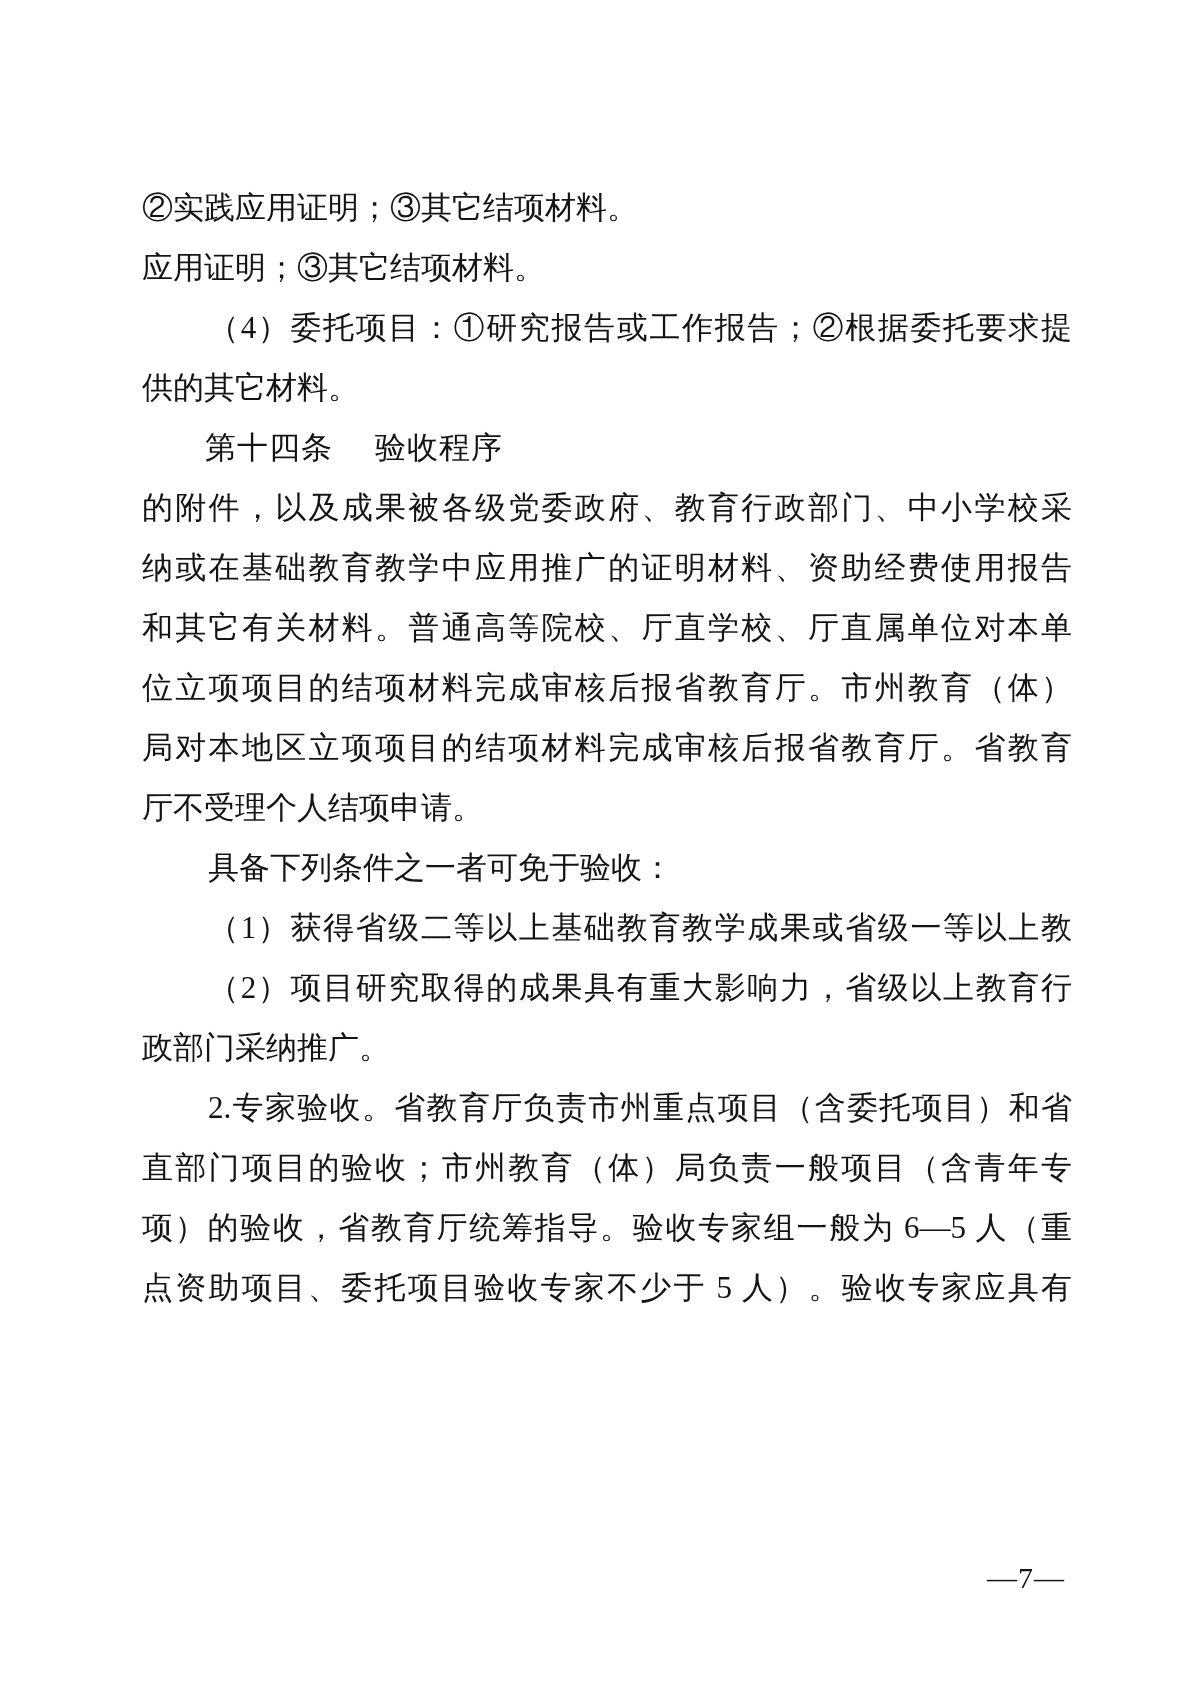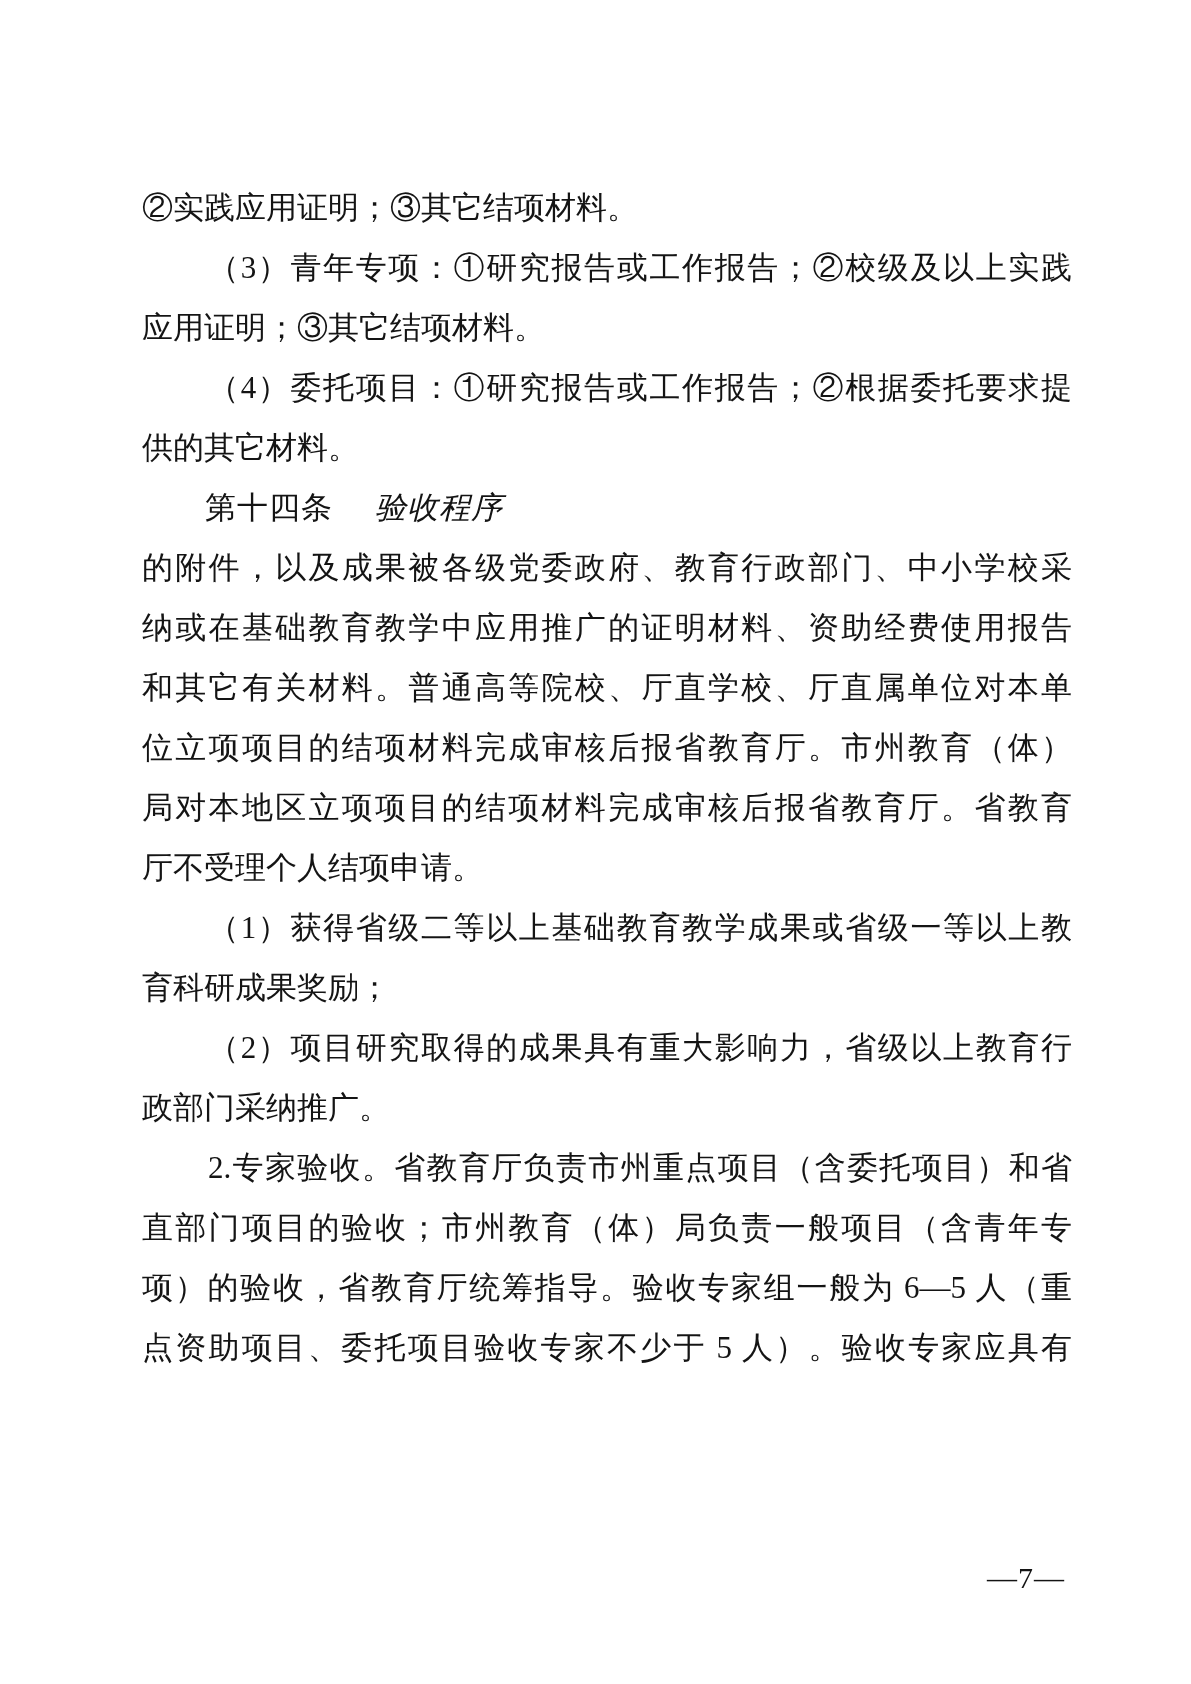--- a/index.html
+++ b/index.html
@@ -36,53 +36,51 @@
     text-align-last:left;
     padding-left:63px;
   }
   .heading .term{
     font-weight:400;
     letter-spacing:1px;
   }
   .heading .title{
     margin-left:42px;
     letter-spacing:1px;
-    font-style:italic;
   }
   .pageno{
     position:absolute;
     top:1558px;
     right:126px;
     font-size:30px;
     line-height:40px;
     color:#141414;
     letter-spacing:1px;
   }
 </style>
 </head>
 <body>
 
 <div class="page">
   <div class="textblock">
     <div class="line left">②实践应用证明；③其它结项材料。</div>
-    <div class="line indent">（3）青年专项：①研究报告或工作报告；②校级及以上实践</div>
     <div class="line left">应用证明；③其它结项材料。</div>
     <div class="line indent">（4）委托项目：①研究报告或工作报告；②根据委托要求提</div>
     <div class="line left">供的其它材料。</div>
     <div class="line heading">
       <span class="term">第十四条</span><span class="title">验收程序</span>
     </div>
     <div class="line">的附件，以及成果被各级党委政府、教育行政部门、中小学校采</div>
     <div class="line">纳或在基础教育教学中应用推广的证明材料、资助经费使用报告</div>
     <div class="line">和其它有关材料。普通高等院校、厅直学校、厅直属单位对本单</div>
     <div class="line">位立项项目的结项材料完成审核后报省教育厅。市州教育（体）</div>
     <div class="line">局对本地区立项项目的结项材料完成审核后报省教育厅。省教育</div>
     <div class="line left">厅不受理个人结项申请。</div>
+    <div class="line left indent">具备下列条件之一者可免于验收：</div>
     <div class="line indent">（1）获得省级二等以上基础教育教学成果或省级一等以上教</div>
-    <div class="line left">育科研成果奖励；</div>
     <div class="line indent">（2）项目研究取得的成果具有重大影响力，省级以上教育行</div>
     <div class="line left">政部门采纳推广。</div>
     <div class="line indent">2.专家验收。省教育厅负责市州重点项目（含委托项目）和省</div>
     <div class="line">直部门项目的验收；市州教育（体）局负责一般项目（含青年专</div>
     <div class="line">项）的验收，省教育厅统筹指导。验收专家组一般为 6—5 人（重</div>
     <div class="line">点资助项目、委托项目验收专家不少于 5 人）。验收专家应具有</div>
   </div>
 
   <div class="pageno">—7—</div>
 </div>

